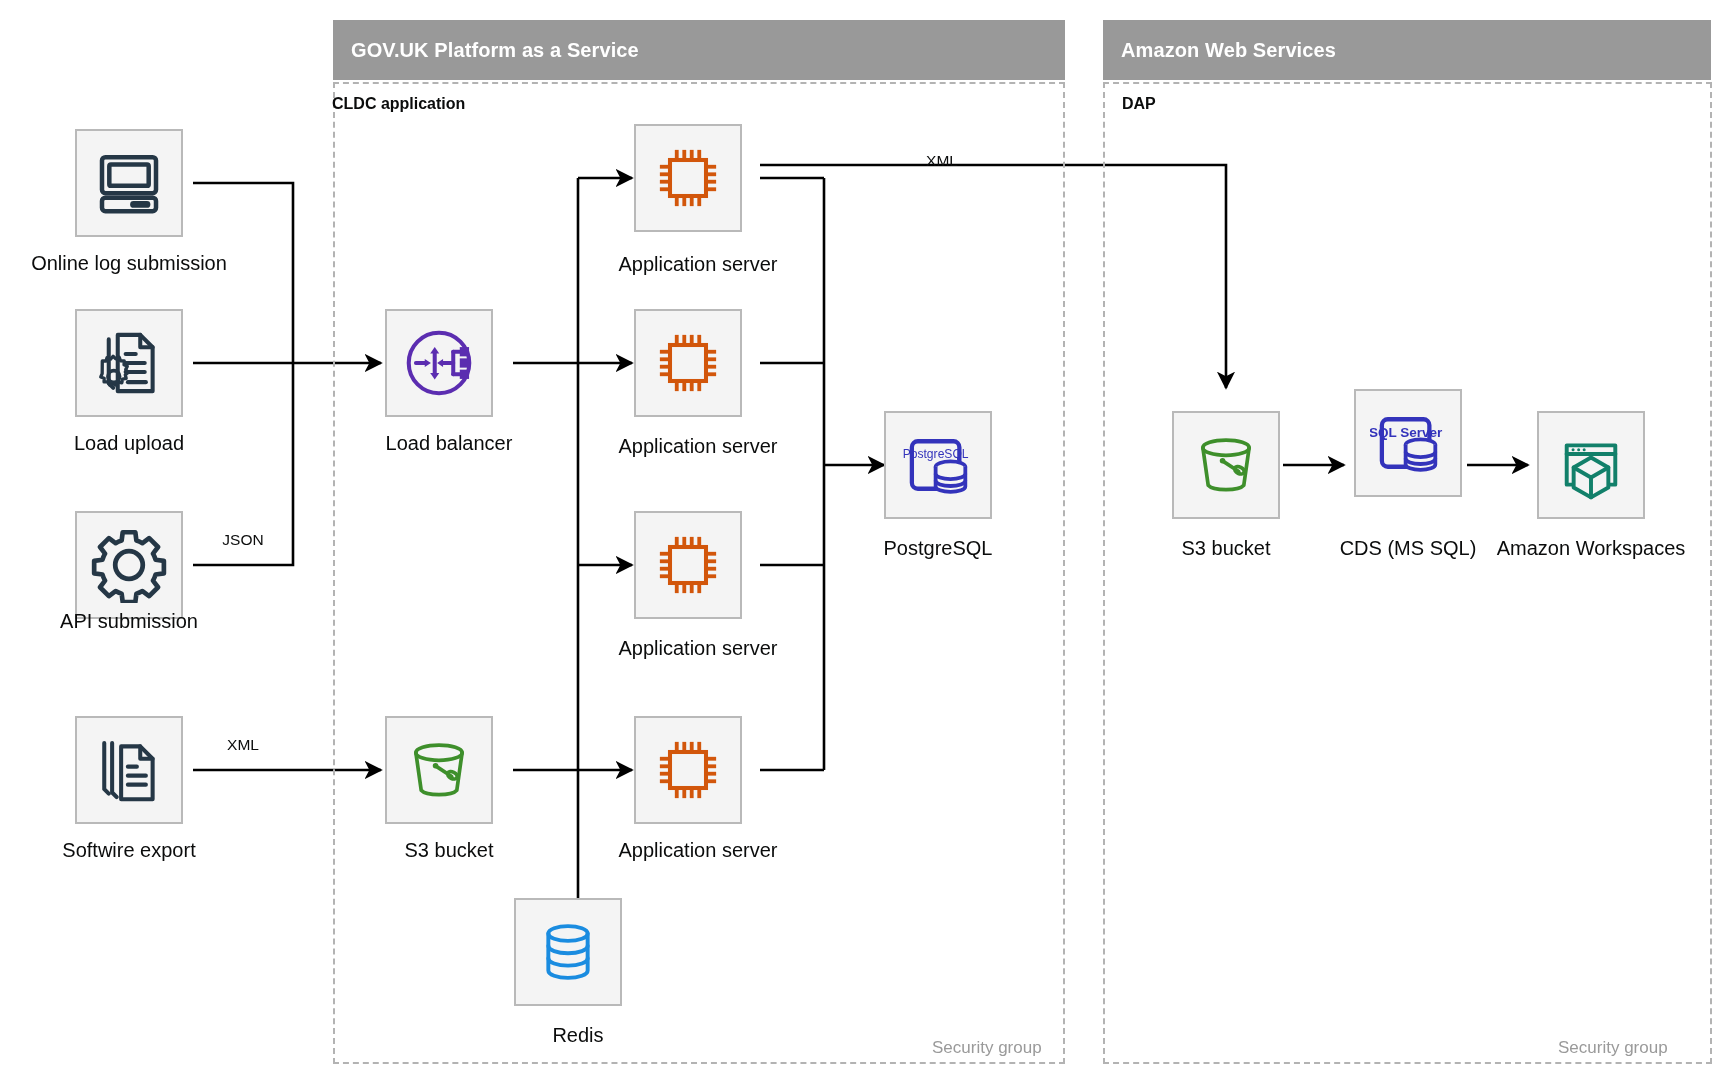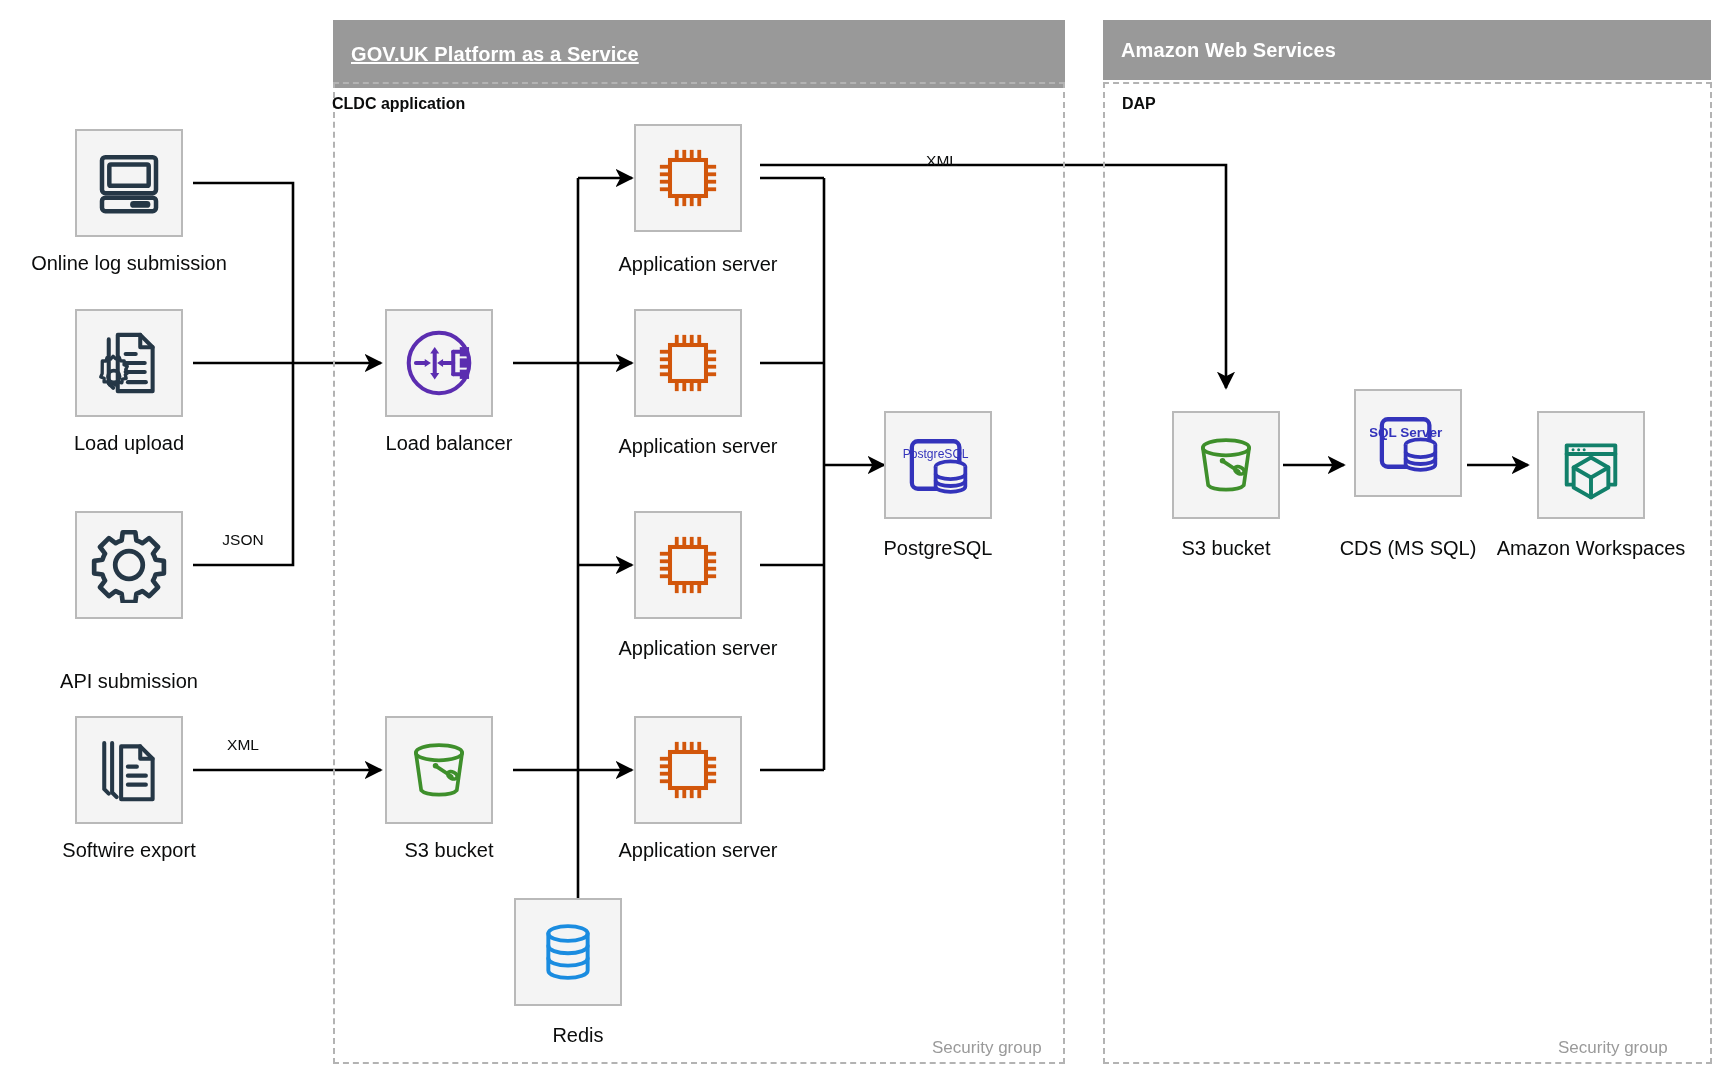--- a/index.html
+++ b/index.html
@@ -117,21 +117,21 @@
 
       <path d="M 513 770 L 578 770"></path>
 
       <path d="M 578 900 L 578 770"></path>
 
       <path d="M 1283 465 L 1344 465" marker-end="url(#arrow)"></path>
       <path d="M 1467 465 L 1528 465" marker-end="url(#arrow)"></path>
     </g>
   </svg>
 
-  <div class="group-header" style="left:333px;top:20px;width:732px;height:68px;text-decoration:underline;">GOV.UK Platform as a Service</div>
+  <div class="group-header" style="left:333px;top:20px;width:732px;height:60px;">GOV.UK Platform as a Service</div>
 
   <div class="dashed-box" style="left:333px;top:82px;width:732px;height:982px;"></div>
 
   <div class="subgroup-title" style="left:332px;top:95px;">CLDC application</div>
 
   <div class="security-label" style="left:932px;top:1038px;">Security group</div>
 
   <div class="group-header" style="left:1103px;top:20px;width:608px;height:60px;">Amazon Web Services</div>
 
   <div class="dashed-box" style="left:1103px;top:82px;width:609px;height:982px;"></div>
@@ -177,21 +177,21 @@
         <path d="M26.6 4 h10.8 l0.9 7.1 a21 21 0 0 1 5.2 2.2 l5.7 -4.3 7.6 7.6 -4.3 5.7
                  a21 21 0 0 1 2.2 5.2 l7.1 0.9 v10.8 l-7.1 0.9 a21 21 0 0 1 -2.2 5.2
                  l4.3 5.7 -7.6 7.6 -5.7 -4.3 a21 21 0 0 1 -5.2 2.2 l-0.9 7.1 h-10.8
                  l-0.9 -7.1 a21 21 0 0 1 -5.2 -2.2 l-5.7 4.3 -7.6 -7.6 4.3 -5.7
                  a21 21 0 0 1 -2.2 -5.2 l-7.1 -0.9 v-10.8 l7.1 -0.9 a21 21 0 0 1 2.2 -5.2
                  l-4.3 -5.7 7.6 -7.6 5.7 4.3 a21 21 0 0 1 5.2 -2.2z" transform="translate(0.5,0.5) scale(0.985)"></path>
         <circle cx="32" cy="32" r="11.6"></circle>
       </svg>
     </span>
   </div>
-  <div class="node-label" style="left:129px;top:670px;text-align:center;">API submission</div>
+  <div class="node-label" style="left:129px;top:610px;text-align:center;">API submission</div>
 
   <div class="node lg" style="left:75px;top:716px;">
     <span>
       <svg width="72" height="72" viewBox="0 0 64 64" fill="none" stroke="#253746" stroke-width="3.6" stroke-linejoin="round" stroke-linecap="round">
         <path d="M10 8 L10 49 L14 53"></path>
         <path d="M17 8 L17 52 L21 56"></path>
         <path d="M25 11 H42 L53 22 V58 H25 Z"></path>
         <path d="M42 11 V22 H53"></path>
         <line x1="31" y1="29" x2="39" y2="29"></line>
         <line x1="31" y1="37" x2="47" y2="37"></line>

